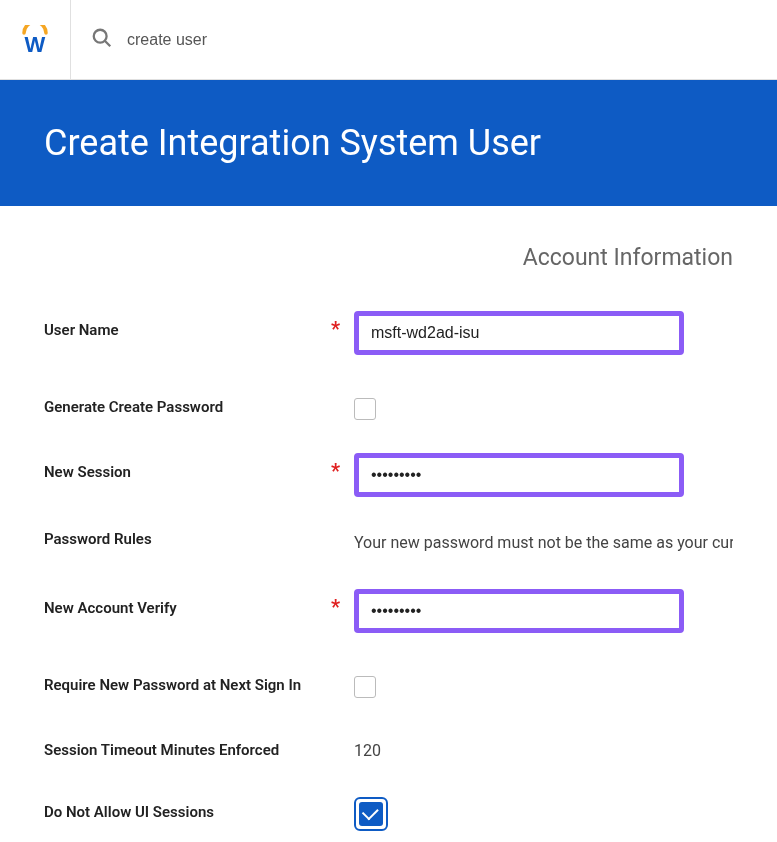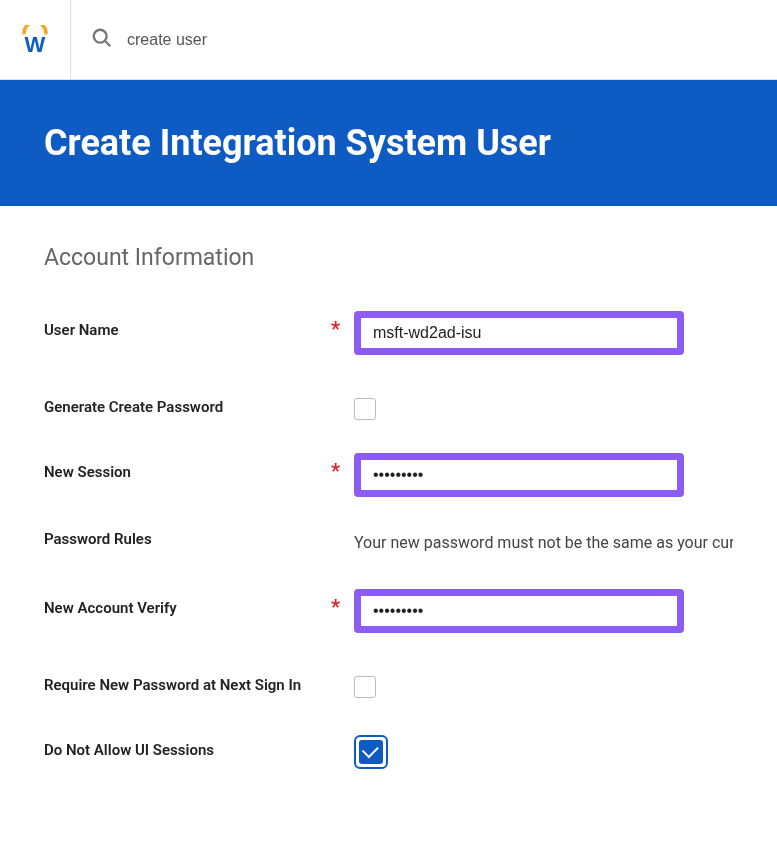--- a/index.html
+++ b/index.html
@@ -52,30 +52,31 @@
       color: #555;
       width: 300px;
     }
     .header-bar {
       background: #0e5bc4;
       padding: 42px 44px;
     }
     .header-title {
       color: #fff;
       font-size: 36px;
-      font-weight: 700;
+      font-weight: 400;
     }
     .content {
       padding: 38px 44px;
     }
     .section-title {
       color: #666;
       font-size: 23px;
       font-weight: 400;
       margin-bottom: 40px;
+      text-align: right;
     }
     .form-row {
       display: flex;
       align-items: flex-start;
       margin-bottom: 26px;
       margin-top: 33px;
     }
     .form-label {
       width: 310px;
       font-size: 15px;
@@ -94,21 +95,21 @@
       top: 6px;
     }
     .form-control {
       flex: 1;
       min-width: 0;
     }
     .text-input {
       width: 330px;
       max-width: 330px;
       height: 44px;
-      border: 7px solid #8b5cf6;
+      border: 5px solid #8b5cf6;
       border-radius: 4px;
       padding: 0 12px;
       font-size: 16px;
       color: #222;
       outline: none;
     }
     .checkbox {
       width: 22px;
       height: 22px;
       border: 1px solid #bbb;
@@ -241,20 +242,26 @@
 
   <div class="form-row">
     <div class="form-label">
       <span>Require New Password at Next Sign In</span>
     </div>
     <div class="form-control">
       <div class="checkbox"></div>
     </div>
   </div>
 
+  <div class="form-row" style="margin-bottom:18px;">
+    <div class="form-label">
+      <span>Session Timeout Minutes Enforced</span>
+    </div>
+    <div class="form-control static-text">120</div>
+  </div>
 
 
   <div class="form-row">
     <div class="form-label">
       <span>Do Not Allow UI Sessions</span>
     </div>
     <div class="form-control">
       <div class="checkbox-outer-checked">
         <div class="checkbox-inner-checked">
           <div class="checkmark"></div>

